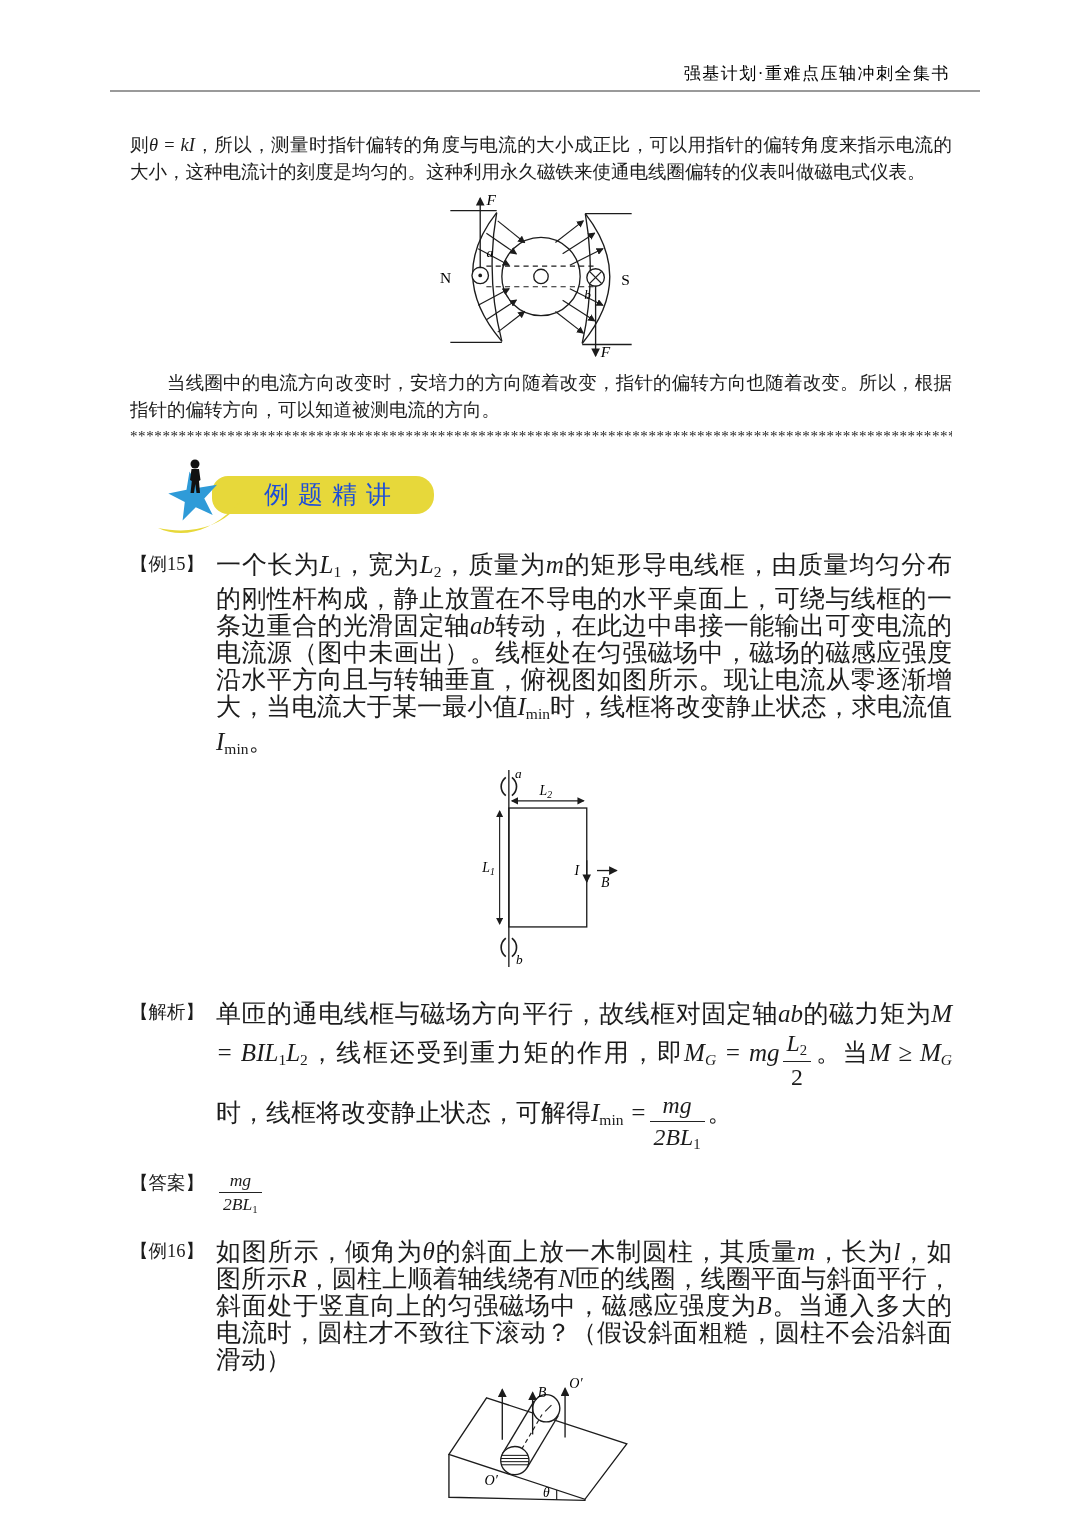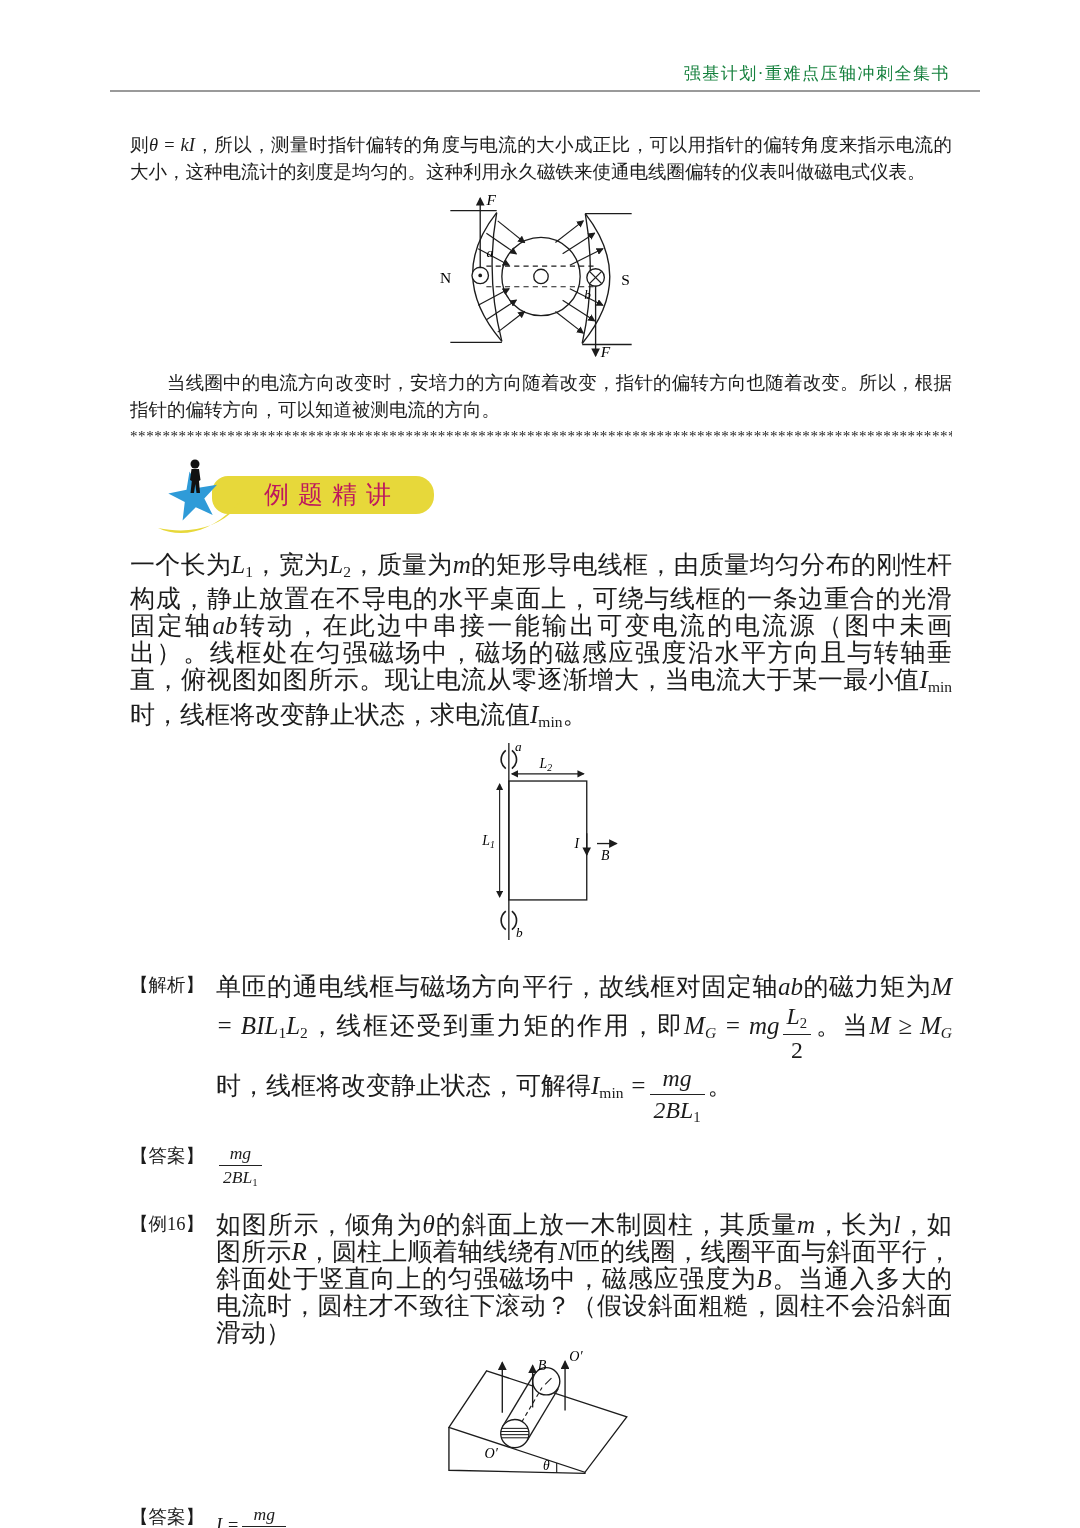--- a/index.html
+++ b/index.html
@@ -15,38 +15,38 @@
   .isub{font-size:0.62em;vertical-align:-0.28em;font-style:italic;}
   .stars{font-size:15px;letter-spacing:0.6px;white-space:nowrap;overflow:hidden;margin-top:4px;}
   .figwrap{text-align:center;}
   .fig1wrap{margin:6px 0 4px 0;}
   .fig2wrap{margin:4px 0 2px 30px;}
   .fig3wrap{margin:6px 0 2px 0;}
   svg{overflow:visible;}
   .banner-row{display:flex;align-items:center;margin:10px 0 16px 22px;height:80px;}
   .banner-icon{width:94px;height:80px;margin-right:-34px;position:relative;z-index:2;flex:none;}
   .banner-pill{position:relative;z-index:1;height:38px;line-height:38px;padding:0 34px 0 52px;
-               border-radius:16px 18px 18px 16px;font-size:25px;letter-spacing:9px;color:#be185d;}
+               border-radius:16px 18px 18px 16px;font-size:25px;letter-spacing:9px;color:#1d4ed8;}
   .ex{display:flex;margin-top:14px;}
   .ex .tag{flex:none;width:86px;font-size:18.5px;line-height:27px;white-space:nowrap;}
   .ex .bd{flex:1;font-size:25px;line-height:27px;text-align:justify;}
   .ex .bd.loose{line-height:30px;}
   .frac{display:inline-block;vertical-align:-1.0em;text-align:center;line-height:1.2;margin:0 3px;font-size:0.95em;}
   .frac .fn{display:block;padding:0 4px 1px 4px;border-bottom:1.4px solid #222;}
   .frac .fd{display:block;padding:1px 4px 0 4px;}
   .ansline{display:flex;align-items:flex-start;margin-top:16px;}
   .ansline .tag{flex:none;width:86px;font-size:18.5px;}
   text{font-family:"Liberation Serif","DejaVu Serif",serif;}
 </style>
 </head>
 <body>
 
 <div class="page">
 
-  <div class="hdr-title" style="color:#15803d">强基计划·重难点压轴冲刺全集书</div>
+  <div class="hdr-title" style="color:#000000">强基计划·重难点压轴冲刺全集书</div>
   <div class="hdr-rule"></div>
 
   <div class="content">
 
     <p class="body"><span>则</span><span class="it">θ = kI</span><span>，所以，测量时指针偏转的角度与电流的大小成正比，可以用指针的偏转角度来指示电流的大小，这种电流计的刻度是均匀的。这种利用永久磁铁来使通电线圈偏转的仪表叫做磁电式仪表。</span></p>
 
     <div class="figwrap fig1wrap">
       <svg width="208" height="170" viewBox="0 0 200 165">
         <defs>
           <marker id="arr" viewBox="0 0 10 10" refX="8.5" refY="5" markerWidth="6.5" markerHeight="6.5" orient="auto-start-reverse">
@@ -114,20 +114,21 @@
       <svg class="banner-icon" viewBox="0 0 90 80">
         <path d="M4,73 C28,84 60,78 88,44 C72,72 38,80 4,73 Z" fill="#E7D83A"></path>
         <polygon points="35.5,16.4 44.6,32.7 63,29.8 50.3,43.4 58.7,60.1 41.8,52.2 28.6,65.4 30.8,46.9 14.3,38.4 32.5,34.8" fill="#2F9BD8"></polygon>
         <circle cx="41" cy="9" r="4.5" fill="#111"></circle>
         <path d="M37.5,14 L45,14 L46.5,25 L45,26 L46,38 L42.5,38 L41.3,29 L40,38 L36.5,38 L37.8,26 L36,25 Z" fill="#111"></path>
       </svg>
       <div class="banner-pill" style="background:#E7D83A">例题精讲</div>
     </div>
 
     <div class="ex">
+      <div class="tag">【例15】</div>
       <div class="bd"><span>一个长为</span><span class="it">L</span><span class="sub">1</span><span>，宽为</span><span class="it">L</span><span class="sub">2</span><span>，质量为</span><span class="it">m</span><span>的矩形导电线框，由质量均匀分布的刚性杆构成，静止放置在不导电的水平桌面上，可绕与线框的一条边重合的光滑固定轴</span><span class="it">ab</span><span>转动，在此边中串接一能输出可变电流的电流源（图中未画出）。线框处在匀强磁场中，磁场的磁感应强度沿水平方向且与转轴垂直，俯视图如图所示。现让电流从零逐渐增大，当电流大于某一最小值</span><span class="it">I</span><span class="sub">min</span><span>时，线框将改变静止状态，求电流值</span><span class="it">I</span><span class="sub">min</span><span>。</span></div>
     </div>
 
     <div class="figwrap fig2wrap">
       <svg width="150" height="205" viewBox="0 0 140 200">
         <g stroke="#1c1c1c" stroke-width="1.3" fill="none">
           <line x1="24" y1="4" x2="24" y2="196"></line>
 
           <path d="M21,11 C15,16 15,24 21,29" stroke-width="1.6"></path>
           <path d="M27,11 C33,16 33,24 27,29" stroke-width="1.6"></path>

